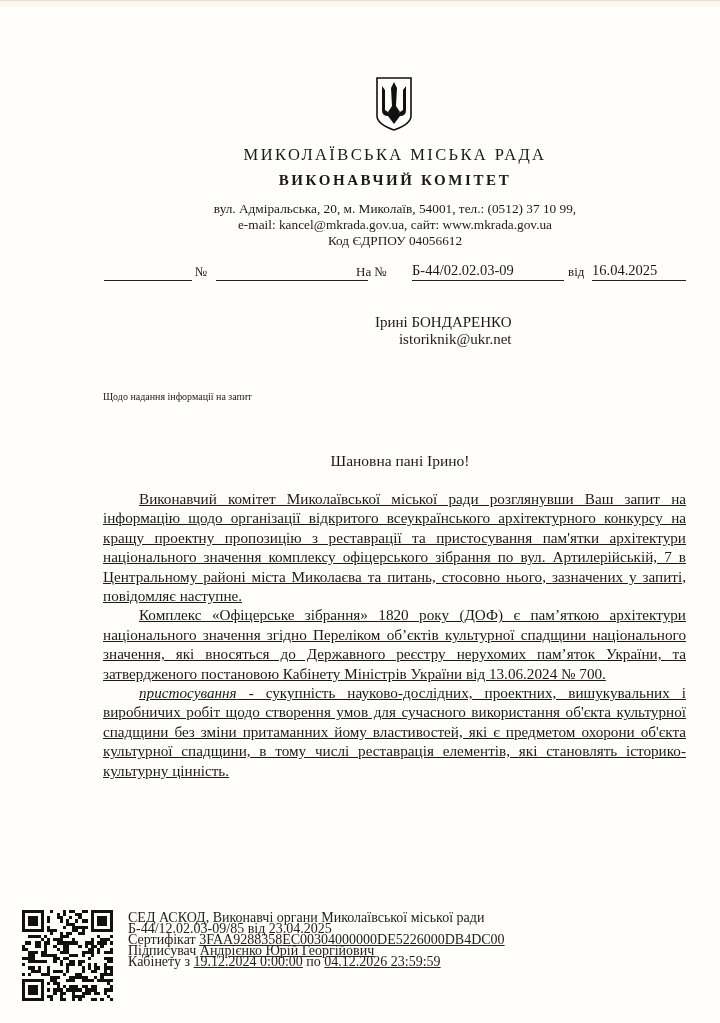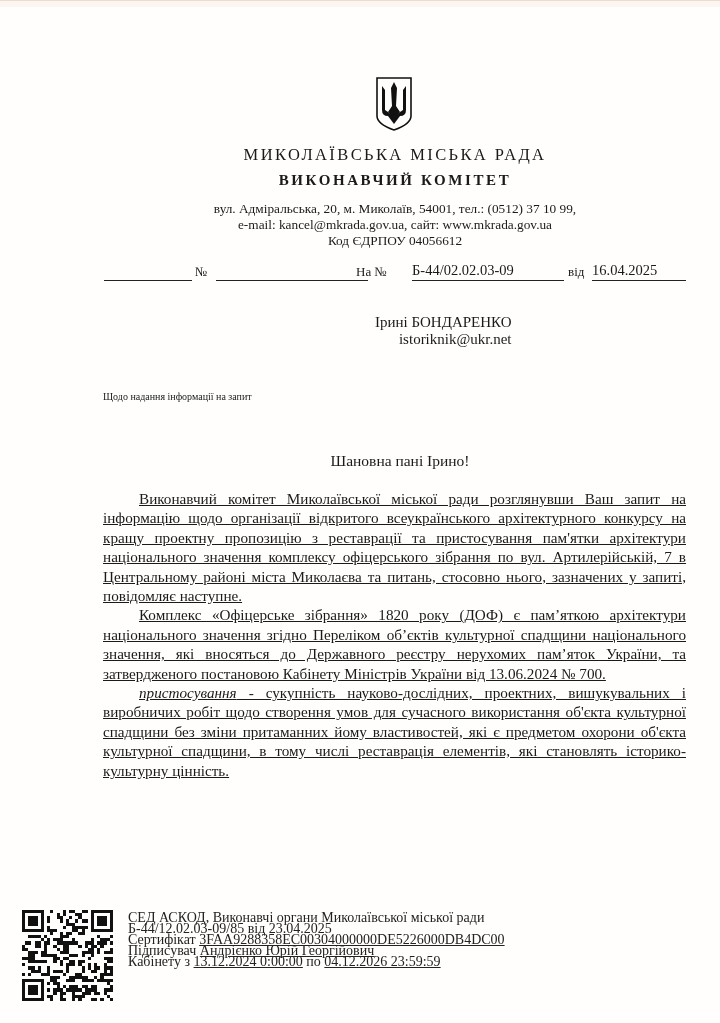--- a/index.html
+++ b/index.html
@@ -368,14 +368,14 @@
       <rect x="0.5" y="22.5" width="6" height="6" fill="none" stroke="#111"></rect>
       <rect x="2" y="24" width="3" height="3"></rect>
     </g>
 </svg>
 
 <div class="stamp">
   <div>СЕД АСКОД, Виконавчі органи Миколаївської міської ради</div>
   <div>Б-44/12.02.03-09/85 від 23.04.2025</div>
   <div><span>Сертифікат </span><span class="u">3FAA9288358EC00304000000DE5226000DB4DC00</span></div>
   <div><span>Підписувач </span><span class="u">Андрієнко Юрій Георгійович</span></div>
-  <div><span>Кабінету з </span><span class="u">13.12.2024 0:00:00</span><span> по </span><span class="u">04.12.2026 23:59:59</span></div>
+  <div><span>Кабінету з </span><span class="u">19.12.2024 0:00:00</span><span> по </span><span class="u">04.12.2026 23:59:59</span></div>
 </div>
 
 </body></html>

